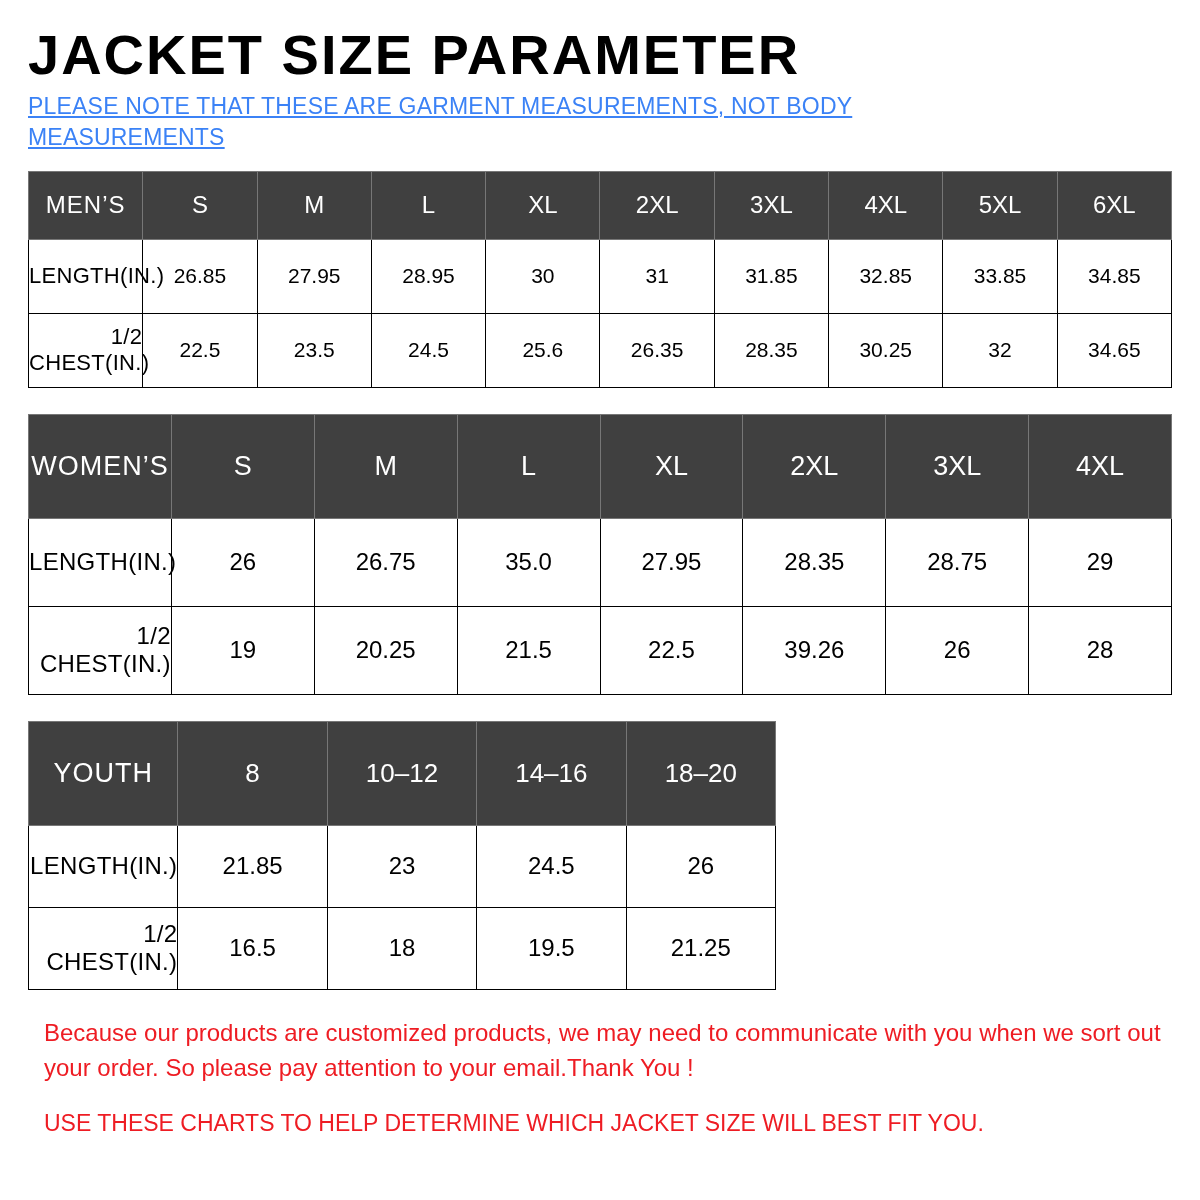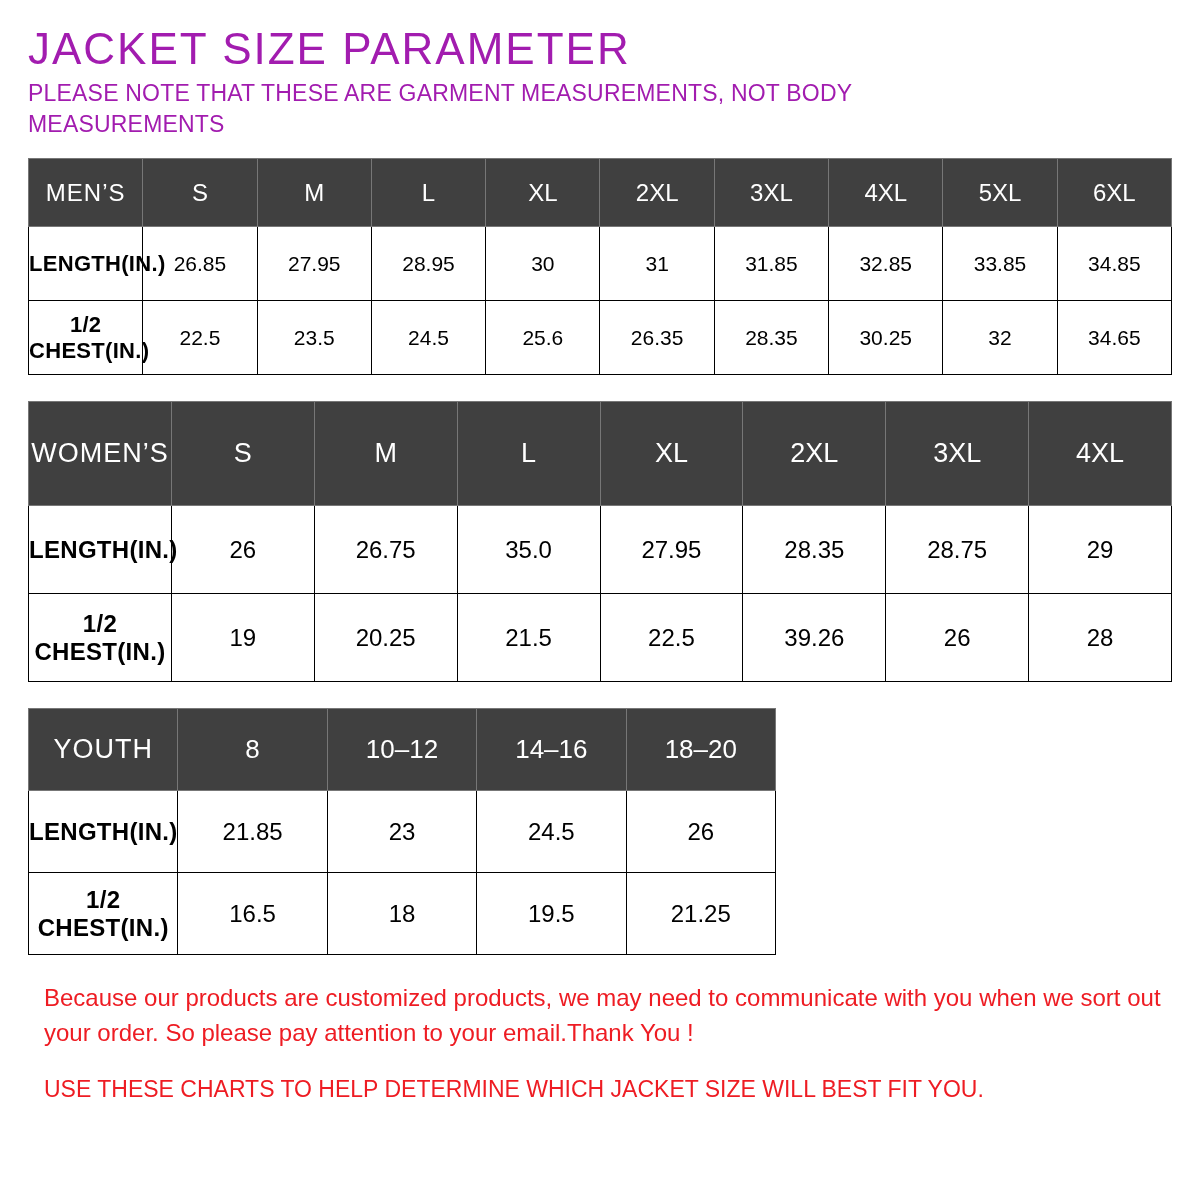--- a/index.html
+++ b/index.html
@@ -15,34 +15,35 @@
     overflow: hidden;
   }
   .page {
     position: relative;
     width: 1200px;
     height: 1200px;
     box-sizing: border-box;
     padding: 26px 28px 0 28px;
   }
   .title {
-    font-size: 44px;
-    font-weight: normal;
+    font-size: 56px;
+    font-weight: bold;
     letter-spacing: 2px;
     line-height: 1.05;
     margin: 0 0 6px 0;
-    color: #a21caf;
+    color: #000000;
   }
   .note {
-    color: #a21caf;
+    color: #3b82f6;
     font-size: 23px;
     line-height: 1.35;
     margin: 6px 0 18px 0;
     max-width: 940px;
     letter-spacing: 0.2px;
+    text-decoration: underline;
   }
   table.size-table {
     border-collapse: collapse;
     table-layout: fixed;
     margin-bottom: 26px;
   }
   table.size-table td {
     border: 1px solid #000000;
     text-align: center;
     vertical-align: middle;
@@ -59,23 +60,22 @@
   }
   table.size-table tr.head td.label {
     font-size: 25px;
     letter-spacing: 1px;
   }
   table.size-table tr.head td.size {
     font-size: 24px;
   }
   table.size-table td.rowlabel {
     font-size: 23px;
-    text-align: center;
+    text-align: right;
     letter-spacing: 0.3px;
-    font-weight: bold;
   }
   
   #men-table { width: 1144px; }
   #men-table tr { height: 74px; }
   #men-table tr.head { height: 68px; }
   #men-table td.rowlabel { width: 212px; font-size: 22px; }
   #men-table tr.head td.label { font-size: 24px; }
   #men-table td.val { font-size: 21px; }
 
   
@@ -83,21 +83,21 @@
   #women-table tr { height: 88px; }
   #women-table tr.head { height: 104px; }
   #women-table td.rowlabel { width: 258px; font-size: 24px; }
   #women-table tr.head td.label { font-size: 27px; }
   #women-table tr.head td.size { font-size: 27px; }
   #women-table td.val { font-size: 24px; }
 
   
   #youth-table { width: 748px; }
   #youth-table tr { height: 82px; }
-  #youth-table tr.head { height: 82px; }
+  #youth-table tr.head { height: 104px; }
   #youth-table td.rowlabel { width: 258px; font-size: 24px; }
   #youth-table tr.head td.label { font-size: 27px; }
   #youth-table tr.head td.size { font-size: 26px; }
   #youth-table td.val { font-size: 24px; }
 
   .footer-note {
     color: #ee1c23;
     font-size: 24px;
     line-height: 1.45;
     margin: 8px 0 0 16px;

